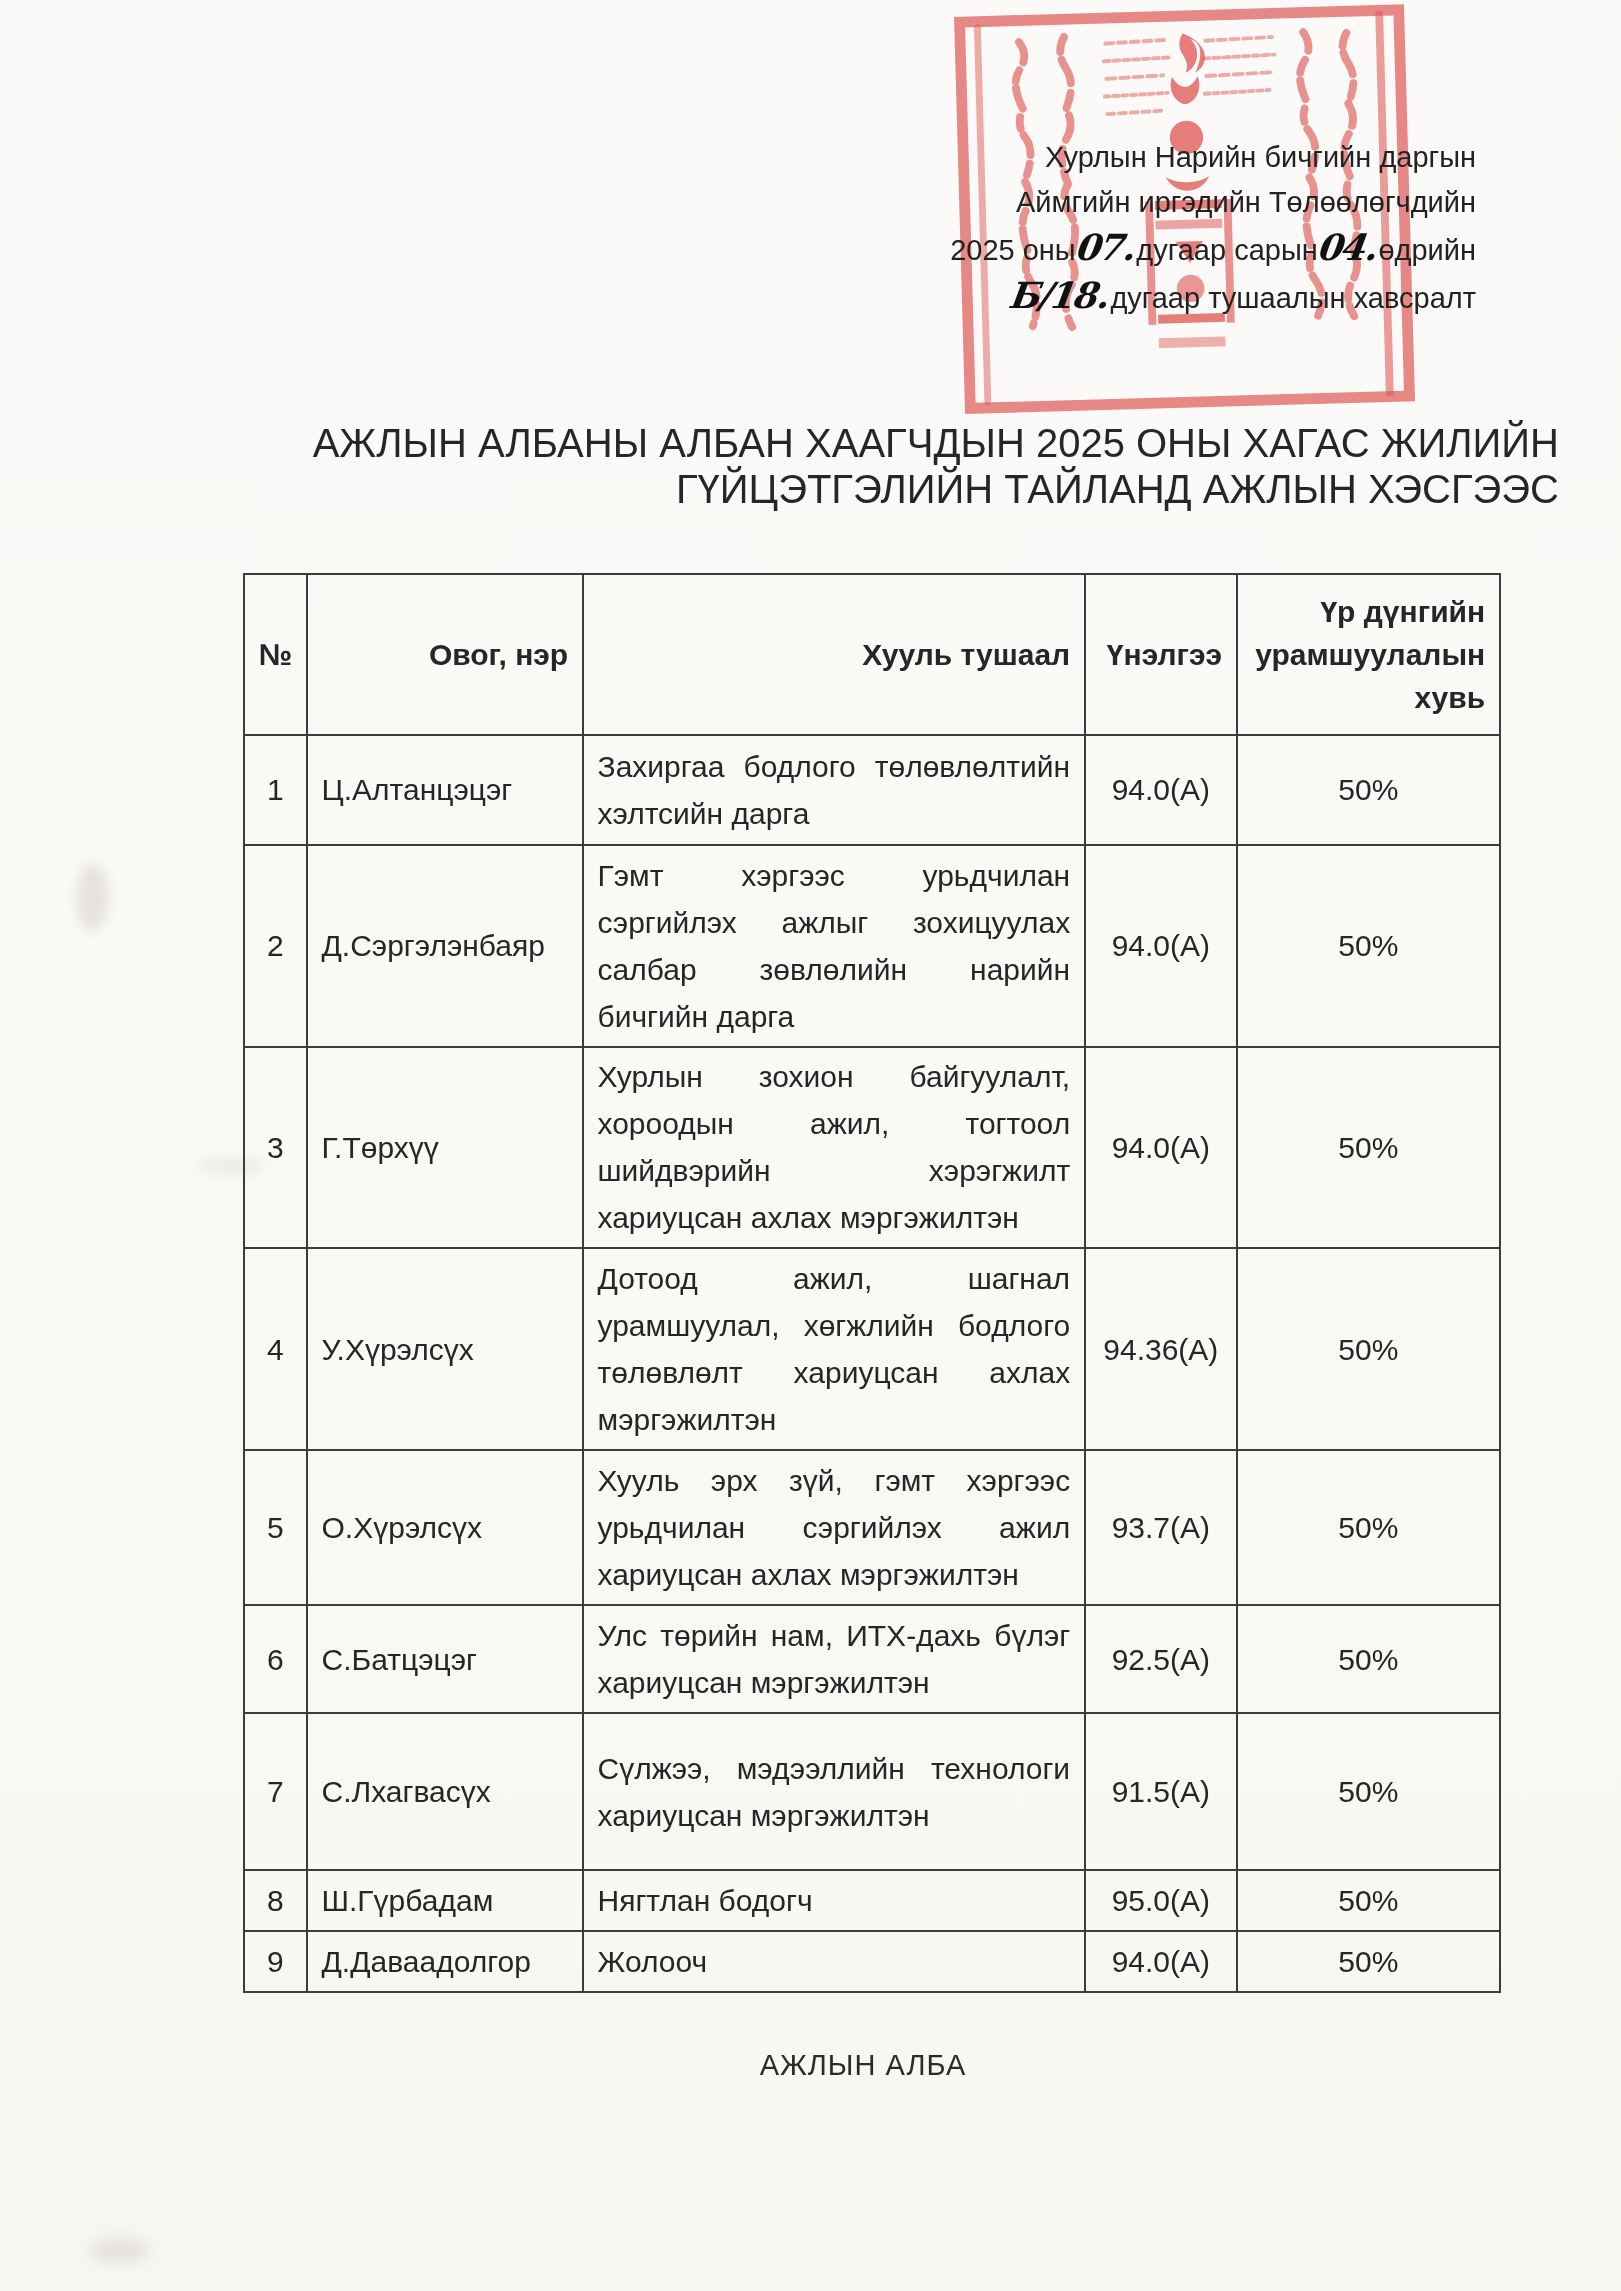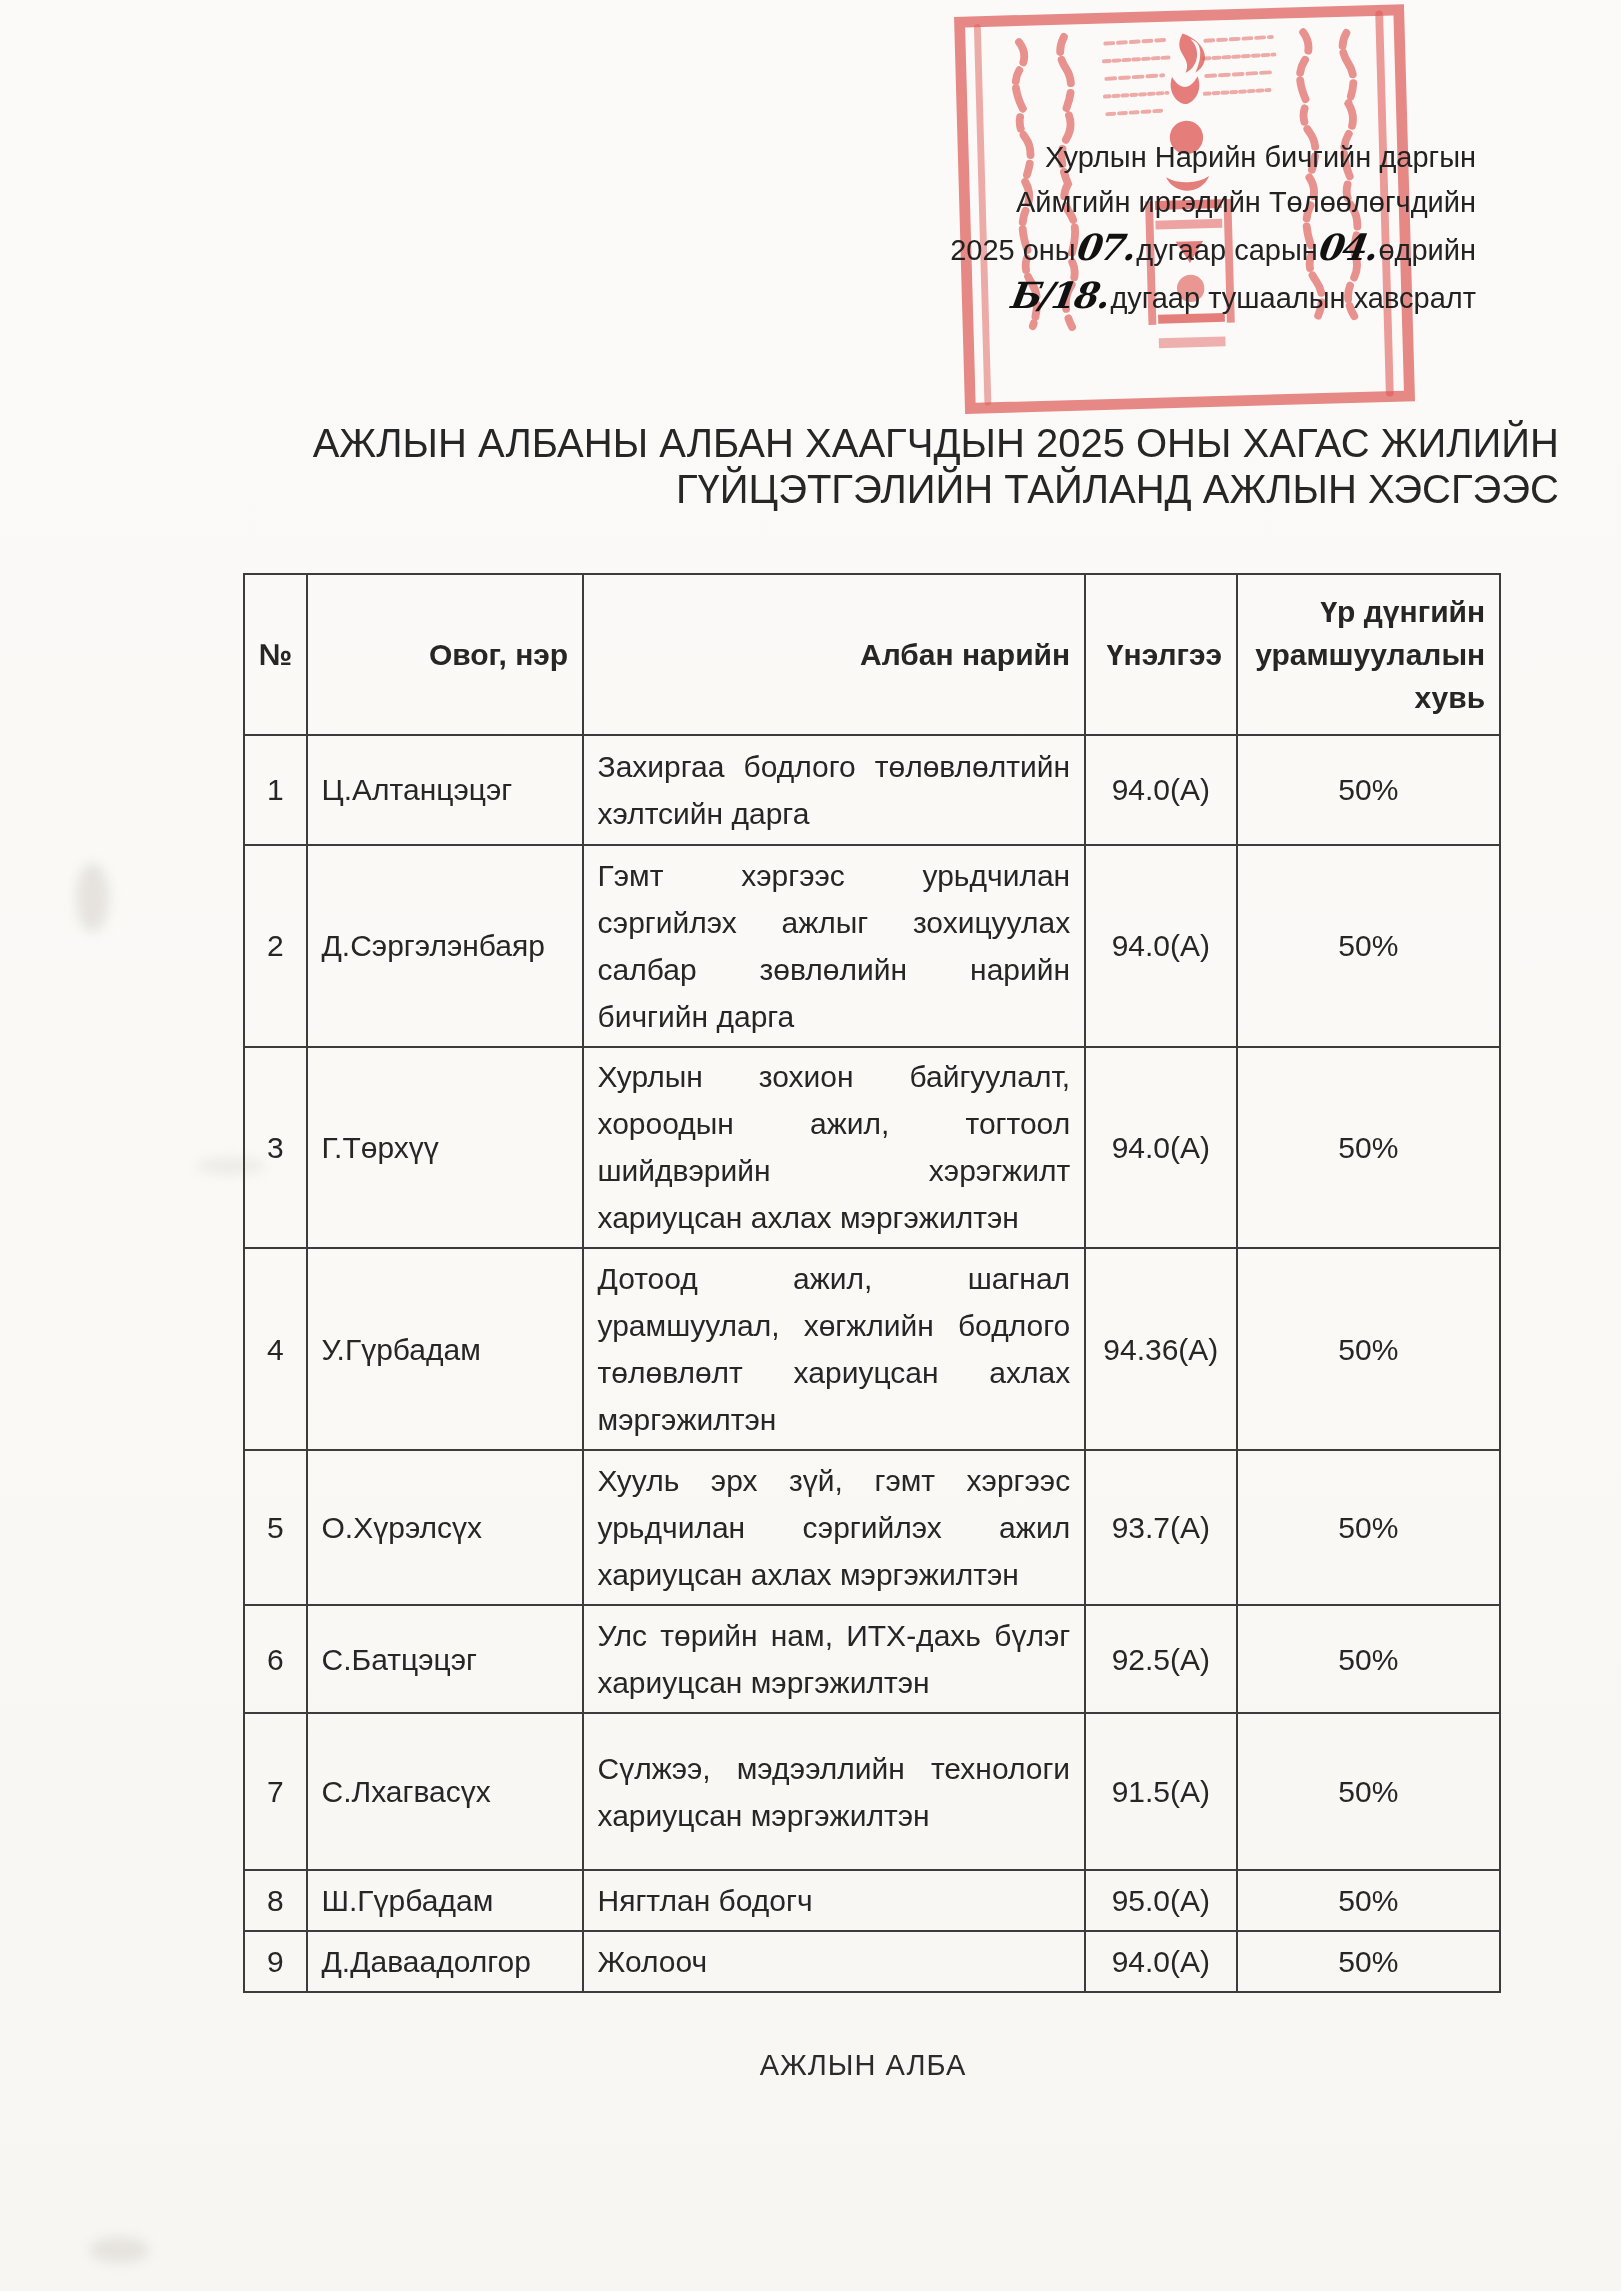--- a/index.html
+++ b/index.html
@@ -132,21 +132,21 @@
       <col style="width:61px">
         <col style="width:276px">
         <col style="width:502px">
         <col style="width:152px">
         <col style="width:263px">
     </colgroup>
     <thead>
       <tr>
         <th>№</th>
         <th>Овог, нэр</th>
-        <th>Албан нарийн</th>
+        <th>Хууль тушаал</th>
         <th>Үнэлгээ</th>
         <th>Үр дүнгийн урамшуулалын хувь</th>
       </tr>
     </thead>
     <tbody>
       <tr class="h2">
         <td class="c-no">1</td>
         <td class="c-name">Ц.Алтанцэцэг</td>
         <td class="c-pos">Захиргаа бодлого төлөвлөлтийн хэлтсийн дарга</td>
         <td class="c-score">94.0(A)</td>
@@ -161,21 +161,21 @@
       </tr>
       <tr class="h4b">
         <td class="c-no">3</td>
         <td class="c-name">Г.Төрхүү</td>
         <td class="c-pos">Хурлын зохион байгуулалт, хороодын ажил, тогтоол шийдвэрийн хэрэгжилт хариуцсан ахлах мэргэжилтэн</td>
         <td class="c-score">94.0(A)</td>
         <td class="c-bonus">50%</td>
       </tr>
       <tr class="h4c">
         <td class="c-no">4</td>
-        <td class="c-name">У.Гүрбадам</td>
+        <td class="c-name">У.Хүрэлсүх</td>
         <td class="c-pos">Дотоод ажил, шагнал урамшуулал, хөгжлийн бодлого төлөвлөлт хариуцсан ахлах мэргэжилтэн</td>
         <td class="c-score">94.36(A)</td>
         <td class="c-bonus">50%</td>
       </tr>
       <tr class="h3">
         <td class="c-no">5</td>
         <td class="c-name">О.Хүрэлсүх</td>
         <td class="c-pos">Хууль эрх зүй, гэмт хэргээс урьдчилан сэргийлэх ажил хариуцсан ахлах мэргэжилтэн</td>
         <td class="c-score">93.7(A)</td>
         <td class="c-bonus">50%</td>

